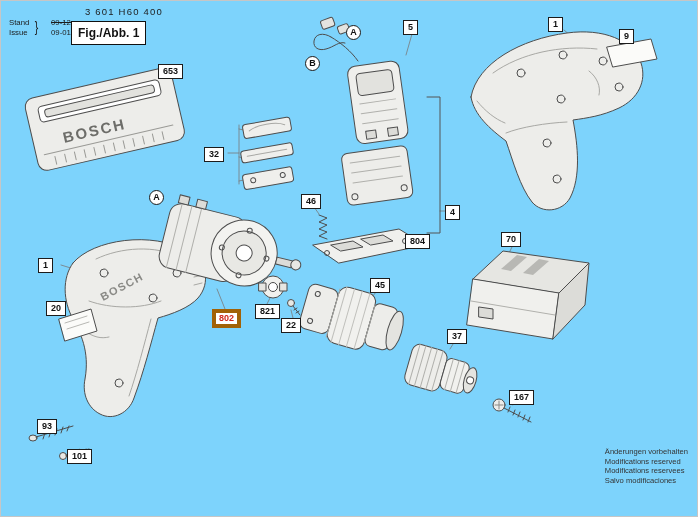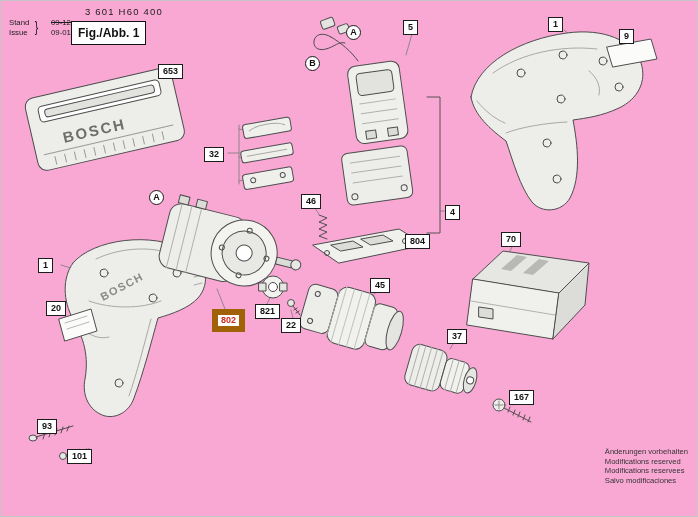--- a/index.html
+++ b/index.html
@@ -1,33 +1,33 @@
 <!DOCTYPE html>
 <html><head>
 <meta charset="utf-8">
 <style>
   * { margin:0; padding:0; box-sizing:border-box; }
   html,body { width:698px; height:517px; }
   body { font-family:"Liberation Sans", sans-serif; background:#ffffff; position:relative; overflow:hidden; }
-  .page { position:absolute; inset:0; background:#f9a8d4; border:1px solid #c6c6c6; }
+  .page { position:absolute; inset:0; background:#7dd3fc; border:1px solid #c6c6c6; }
   .art  { position:absolute; left:0; top:0; width:698px; height:517px; }
 
   .hdr-code { position:absolute; left:84px; top:5px; font-size:9.5px; color:#1c1c1c; letter-spacing:1.2px; }
   .hdr-meta { position:absolute; left:8px; top:17px; font-size:7.8px; color:#1c1c1c; line-height:10px; }
   .hdr-meta .row { white-space:nowrap; }
   .hdr-meta .lbl { display:inline-block; width:24px; }
   .hdr-brace { position:absolute; left:33px; top:17px; font-size:15px; color:#1c1c1c; transform:scaleX(0.7); }
   .hdr-meta .val { margin-left:18px; }
   .strike { text-decoration:line-through; }
   .fig-box { position:absolute; left:70px; top:20px; border:1.6px solid #111; background:#fff; font-weight:bold; font-size:12px; padding:4px 6px; color:#111; }
 
   .callout { position:absolute; border:1px solid #1c1c1c; background:#fff; color:#111;
              font-size:9px; font-weight:bold; line-height:11px; padding:1px 4px;
              min-width:14px; text-align:center; z-index:3; }
-  .callout.hl { border:6px solid #a16207; color:#d0281c; padding:0px 3px; }
+  .callout.hl { border:4px solid #a16207; color:#d0281c; padding:0px 3px; }
 
   .marker { position:absolute; width:15px; height:15px; border:1.3px solid #1c1c1c; border-radius:50%;
             background:#fff; color:#111; font-size:9px; font-weight:bold; text-align:center;
             line-height:12.5px; z-index:3; }
 
   .notes { position:absolute; right:9px; top:446px; font-size:7.6px; color:#333; line-height:9.6px;margin-left:7px; }
   .site  { position:absolute; left:561px; top:484px; color:#cc0000; font-weight:bold; font-size:13.5px;
            text-decoration:none; z-index:3; cursor:pointer; }
 </style>
 </head>

